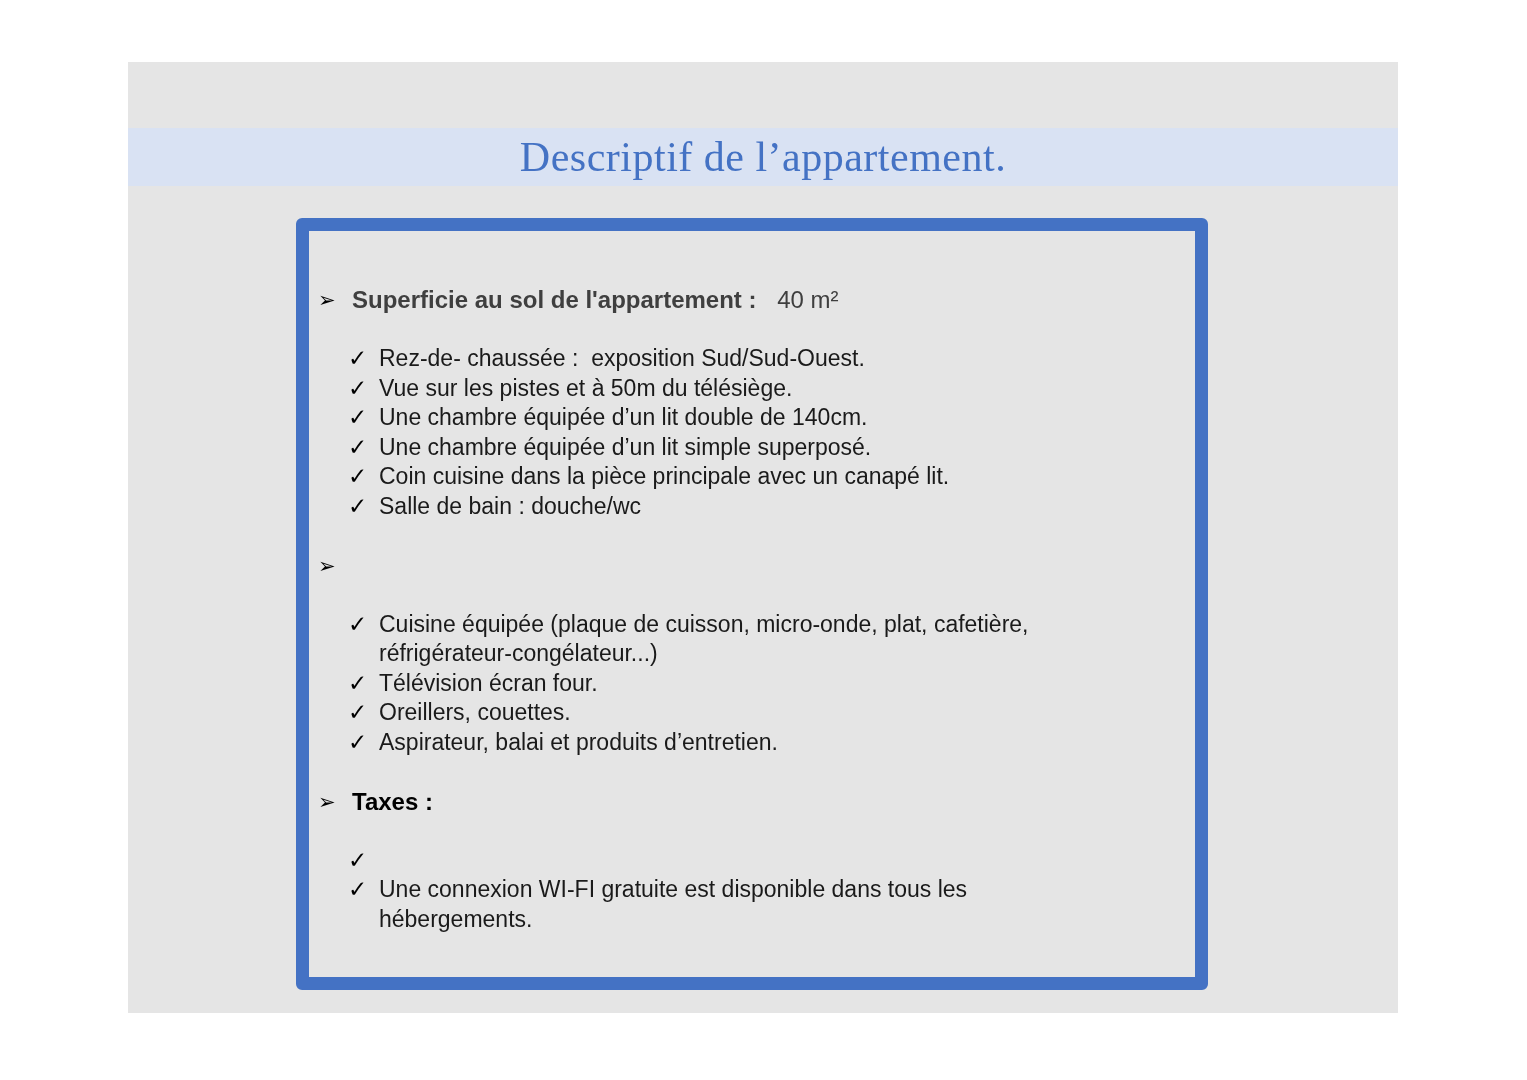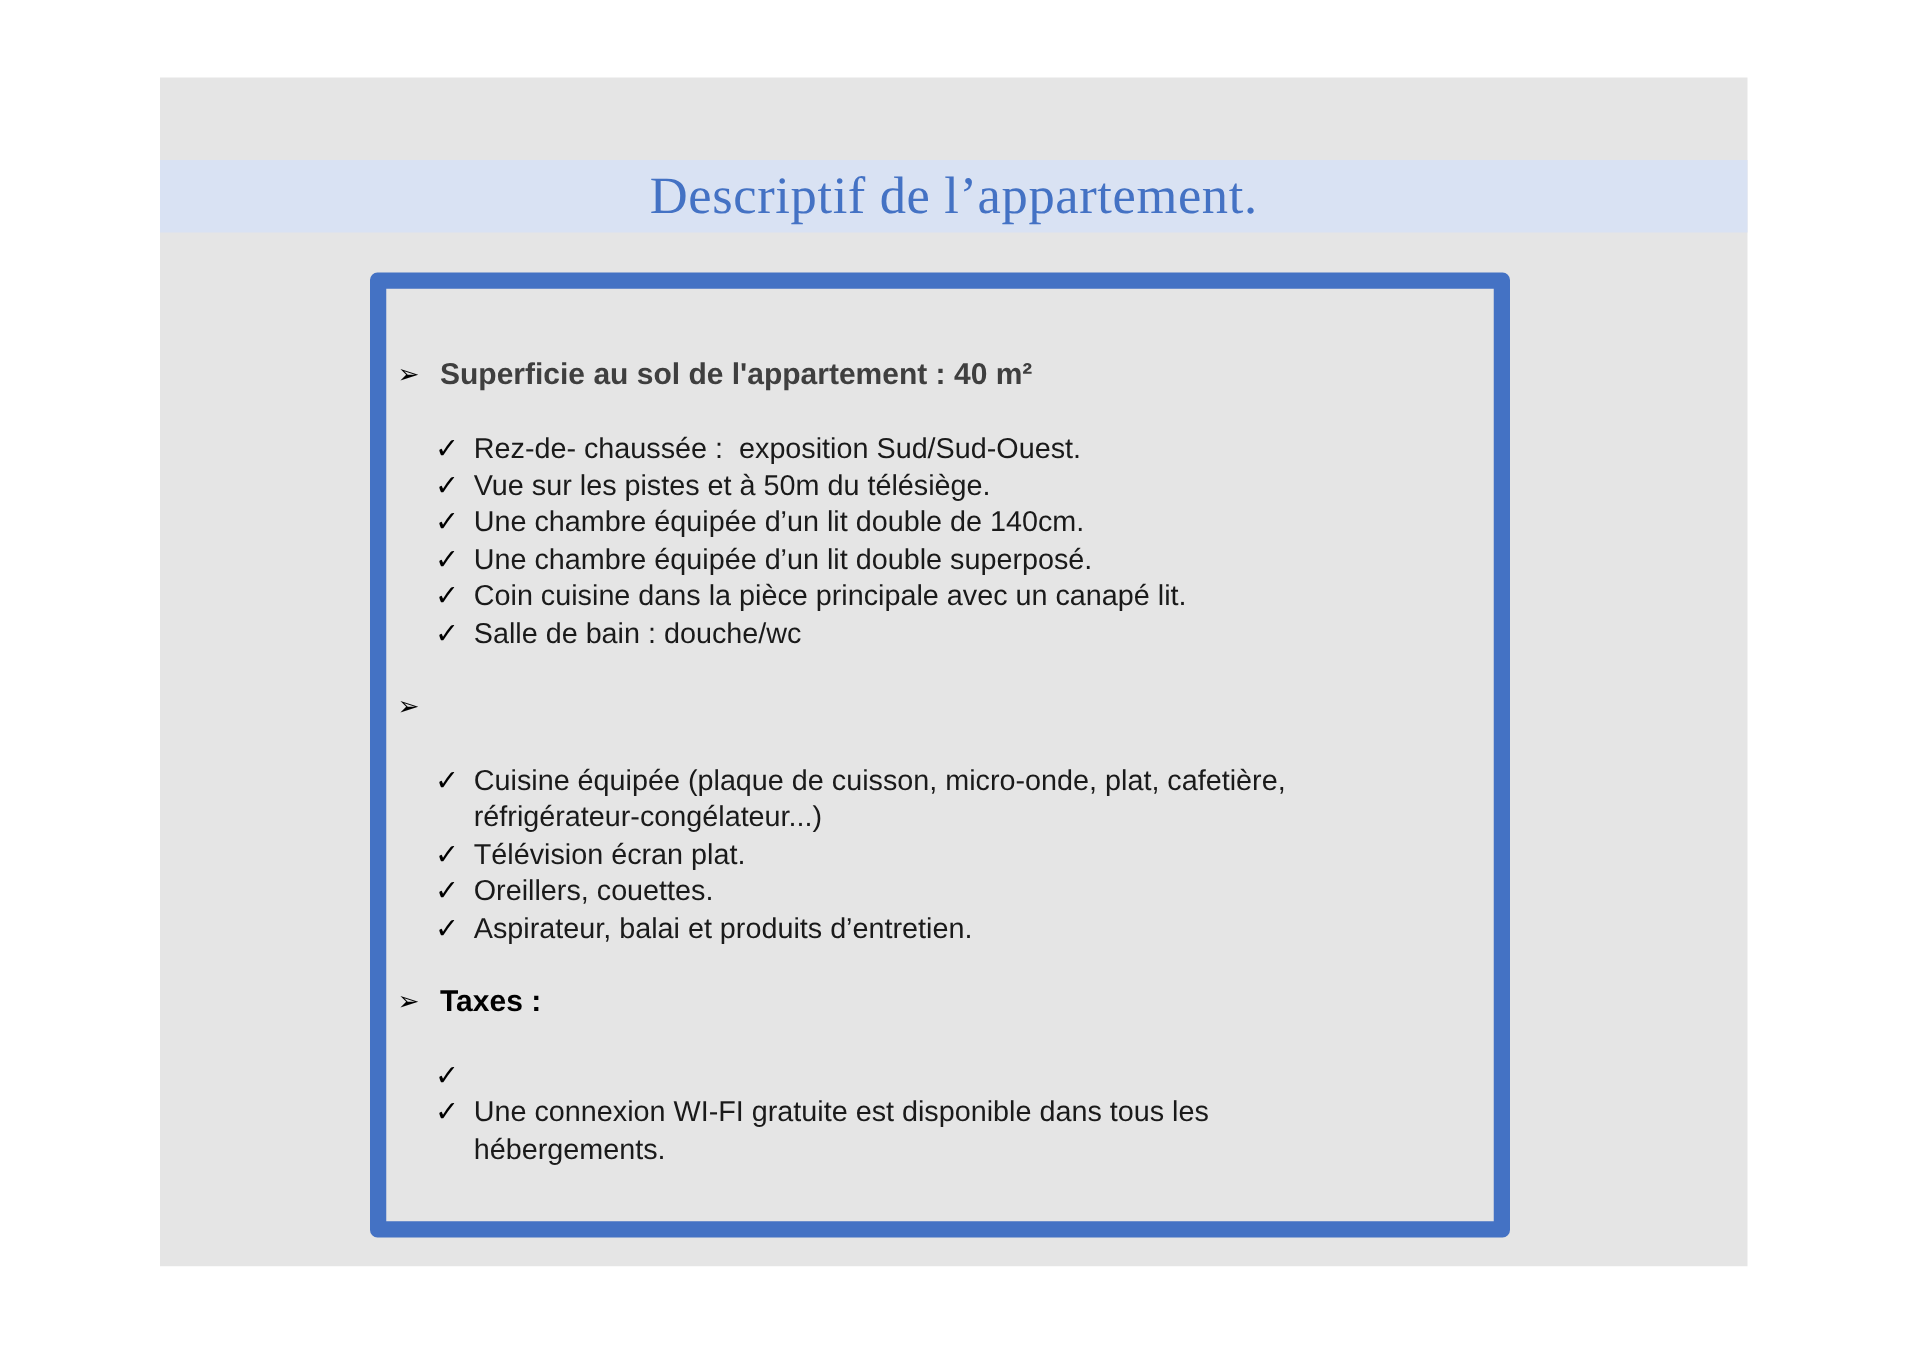--- a/index.html
+++ b/index.html
@@ -51,21 +51,21 @@
     font-size: 24px;
   }
   .h-row .arrow {
     width: 34px;
     flex: 0 0 34px;
     font-weight: normal;
     font-size: 21px;
     color: #000000;
   }
   .h-row .h-text { white-space: pre-wrap; }
-  .h-row .h-suffix { font-weight: bold; }
+  .h-row .h-suffix { font-weight: normal; margin-left: 14px; }
 
   .i-row {
     display: flex;
     margin-left: 30px;
   }
   .i-row .check {
     width: 31px;
     flex: 0 0 31px;
     color: #000000;
     font-size: 23px;
@@ -95,42 +95,42 @@
           <div class="i-row">
             <span class="check">✓</span>
             <span class="i-text">Vue sur les pistes et à 50m du télésiège.</span>
           </div>
           <div class="i-row">
             <span class="check">✓</span>
             <span class="i-text">Une chambre équipée d’un lit double de 140cm.</span>
           </div>
           <div class="i-row">
             <span class="check">✓</span>
-            <span class="i-text">Une chambre équipée d’un lit double superposé.</span>
+            <span class="i-text">Une chambre équipée d’un lit simple superposé.</span>
           </div>
           <div class="i-row">
             <span class="check">✓</span>
             <span class="i-text">Coin cuisine dans la pièce principale avec un canapé lit.</span>
           </div>
           <div class="i-row">
             <span class="check">✓</span>
             <span class="i-text">Salle de bain : douche/wc</span>
           </div>
         </div>
         <div class="section">
           <div class="h-row">
             <span class="arrow">➢</span>
           </div>
           <div class="i-row">
             <span class="check">✓</span>
             <span class="i-text">Cuisine équipée (plaque de cuisson, micro-onde, plat, cafetière, réfrigérateur-congélateur...)</span>
           </div>
           <div class="i-row">
             <span class="check">✓</span>
-            <span class="i-text">Télévision écran plat.</span>
+            <span class="i-text">Télévision écran four.</span>
           </div>
           <div class="i-row">
             <span class="check">✓</span>
             <span class="i-text">Oreillers, couettes.</span>
           </div>
           <div class="i-row">
             <span class="check">✓</span>
             <span class="i-text">Aspirateur, balai et produits d’entretien.</span>
           </div>
         </div>

